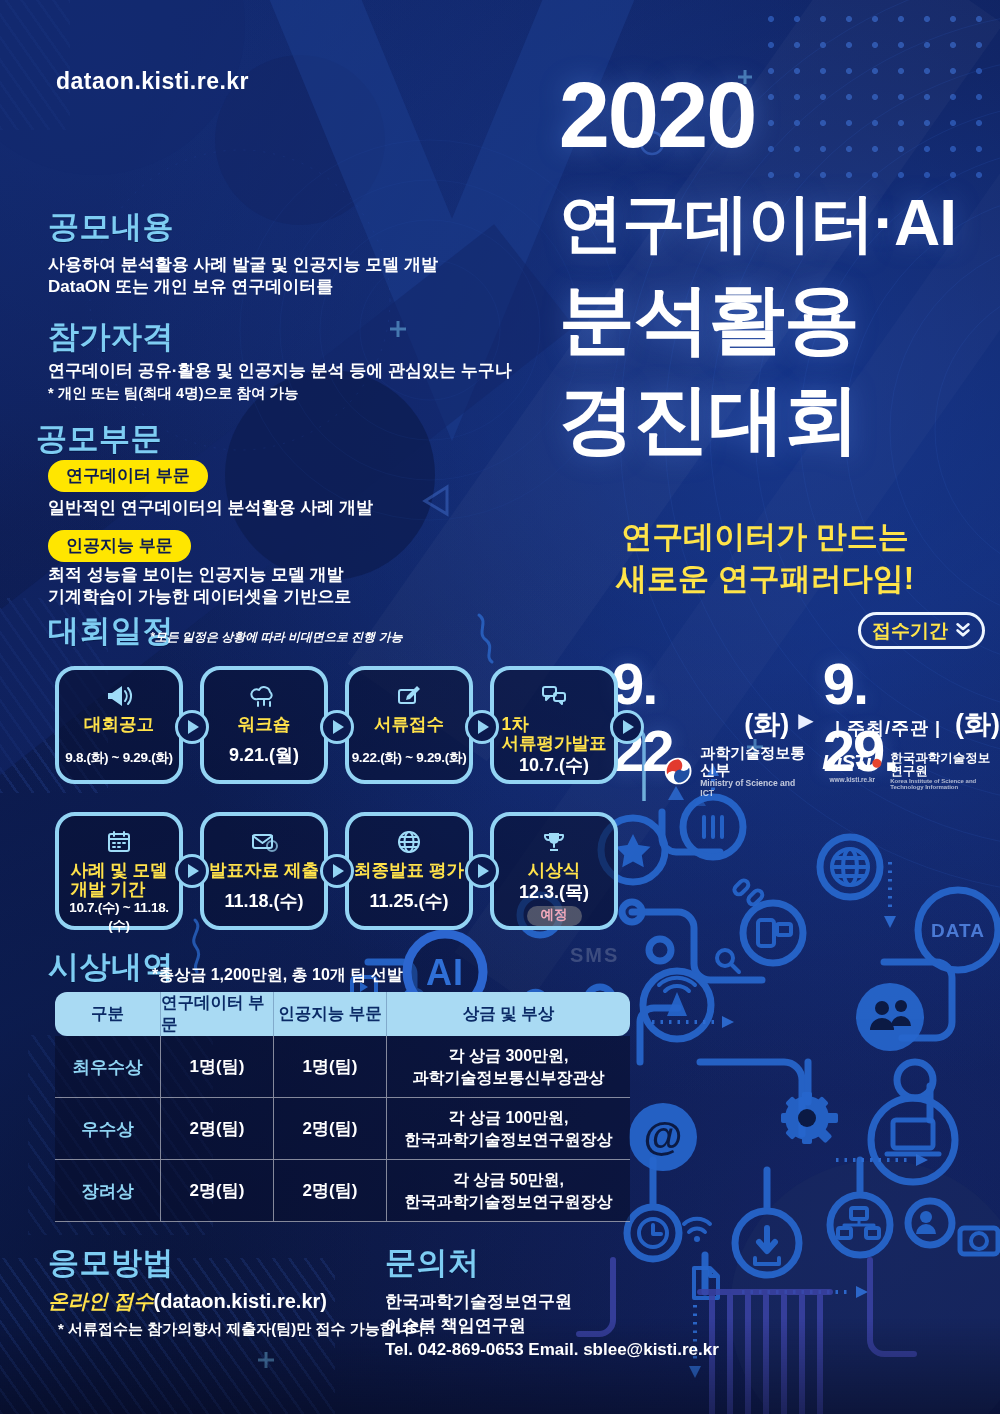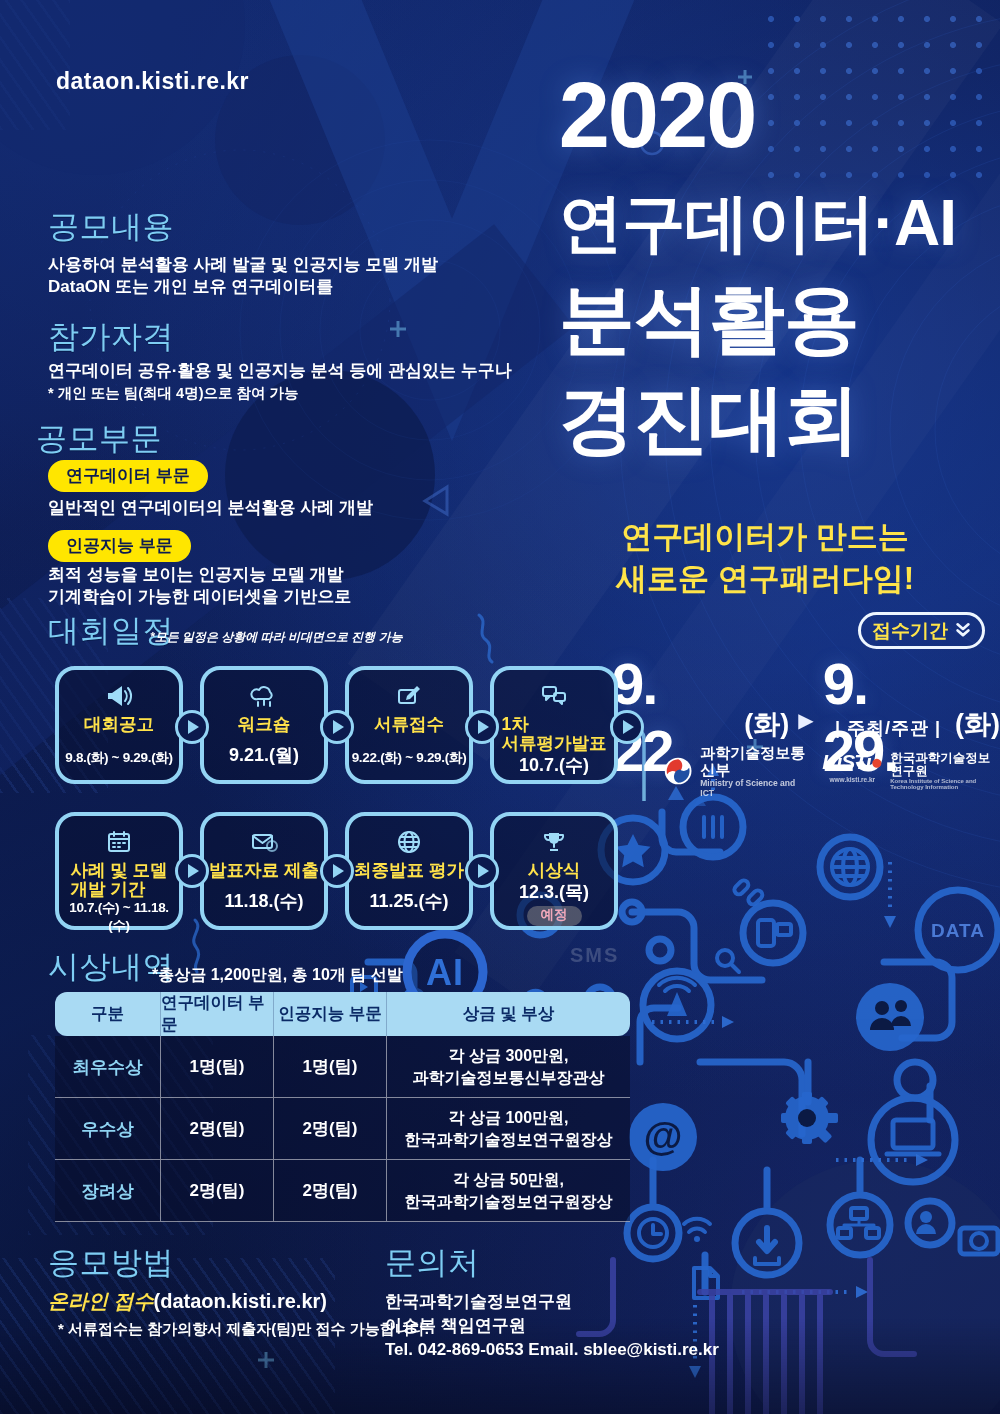--- a/index.html
+++ b/index.html
@@ -44,21 +44,21 @@
   .logos{left:664px;top:744px;display:flex;align-items:center;gap:16px;}
   .logo-unit{display:flex;align-items:center;gap:8px;}
   .msit-name{color:#fff;font-size:15px;font-weight:800;line-height:17px;}
   .msit-sub{color:rgba(255,255,255,.75);font-size:8.5px;font-weight:700;}
   .kisti-logo{color:#fff;font-size:21px;font-weight:800;font-style:italic;line-height:18px;letter-spacing:-1px;}
   .kisti-logo .red{color:#e8452e;}
   .kisti-url{color:rgba(255,255,255,.7);font-size:6.5px;font-style:normal;letter-spacing:0;display:block;text-align:center;}
   .kisti-name{color:#fff;font-size:12.5px;font-weight:800;line-height:13px;}
   .kisti-sub{color:rgba(255,255,255,.65);font-size:6px;font-weight:700;}
 
-  .sec-h{color:#7ecdf3;font-size:31px;font-weight:400;letter-spacing:.5px;line-height:34px;text-shadow:0 1px 0 rgba(0,20,60,.6);}
+  .sec-h{color:#7ecdf3;font-size:31px;font-weight:700;letter-spacing:.5px;line-height:34px;text-shadow:0 1px 0 rgba(0,20,60,.6);}
   .body-t{color:#fff;font-size:17px;font-weight:700;line-height:22px;}
   .note-t{color:#fff;font-size:14.5px;font-weight:700;}
   .badge-pill{display:inline-block;background:#ffe600;color:#0c1c52;font-size:17px;font-weight:800;
     padding:4px 18px 5px;border-radius:16px;}
 
   .sched-note{left:150px;top:629px;color:#fff;font-size:12px;font-weight:800;font-style:italic;}
   .tl-box{position:absolute;z-index:3;width:128px;height:118px;box-sizing:border-box;border:4px solid #93d4f4;border-radius:20px;
     background:rgba(8,17,52,.60);display:flex;flex-direction:column;align-items:center;justify-content:flex-start;padding-top:11px;}
   .tl-icon{height:30px;display:flex;align-items:center;justify-content:center;}
   .tl-title{color:#ffe24a;font-size:17.5px;font-weight:800;line-height:19px;margin-top:4px;}

